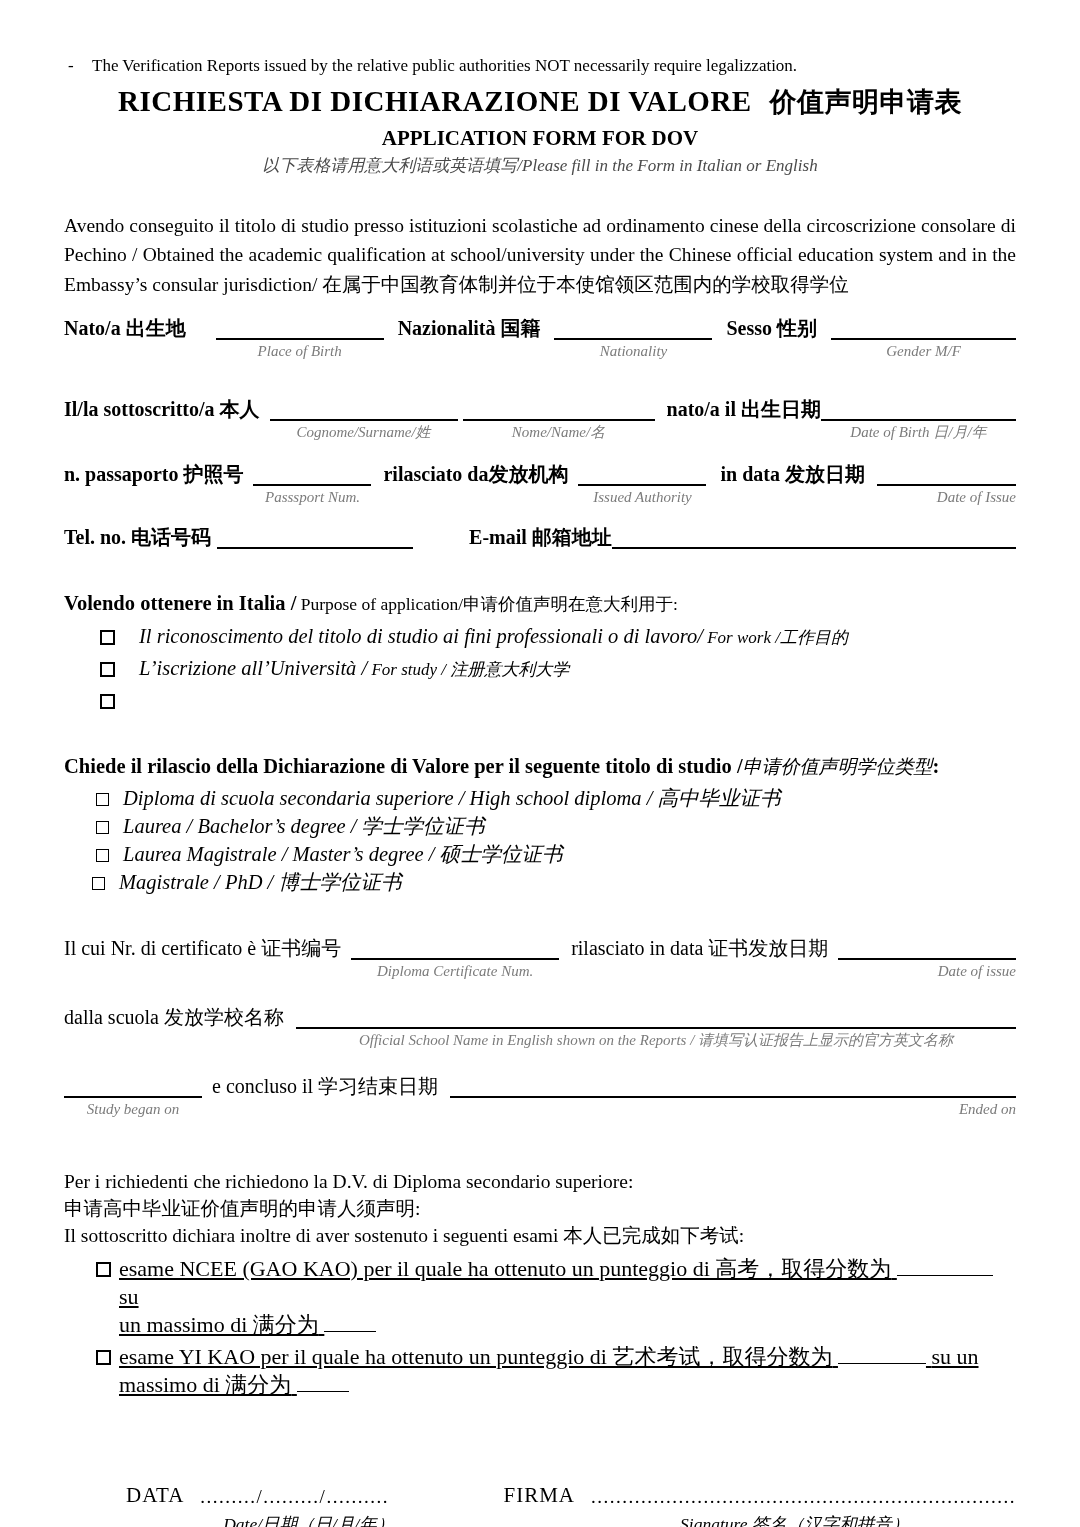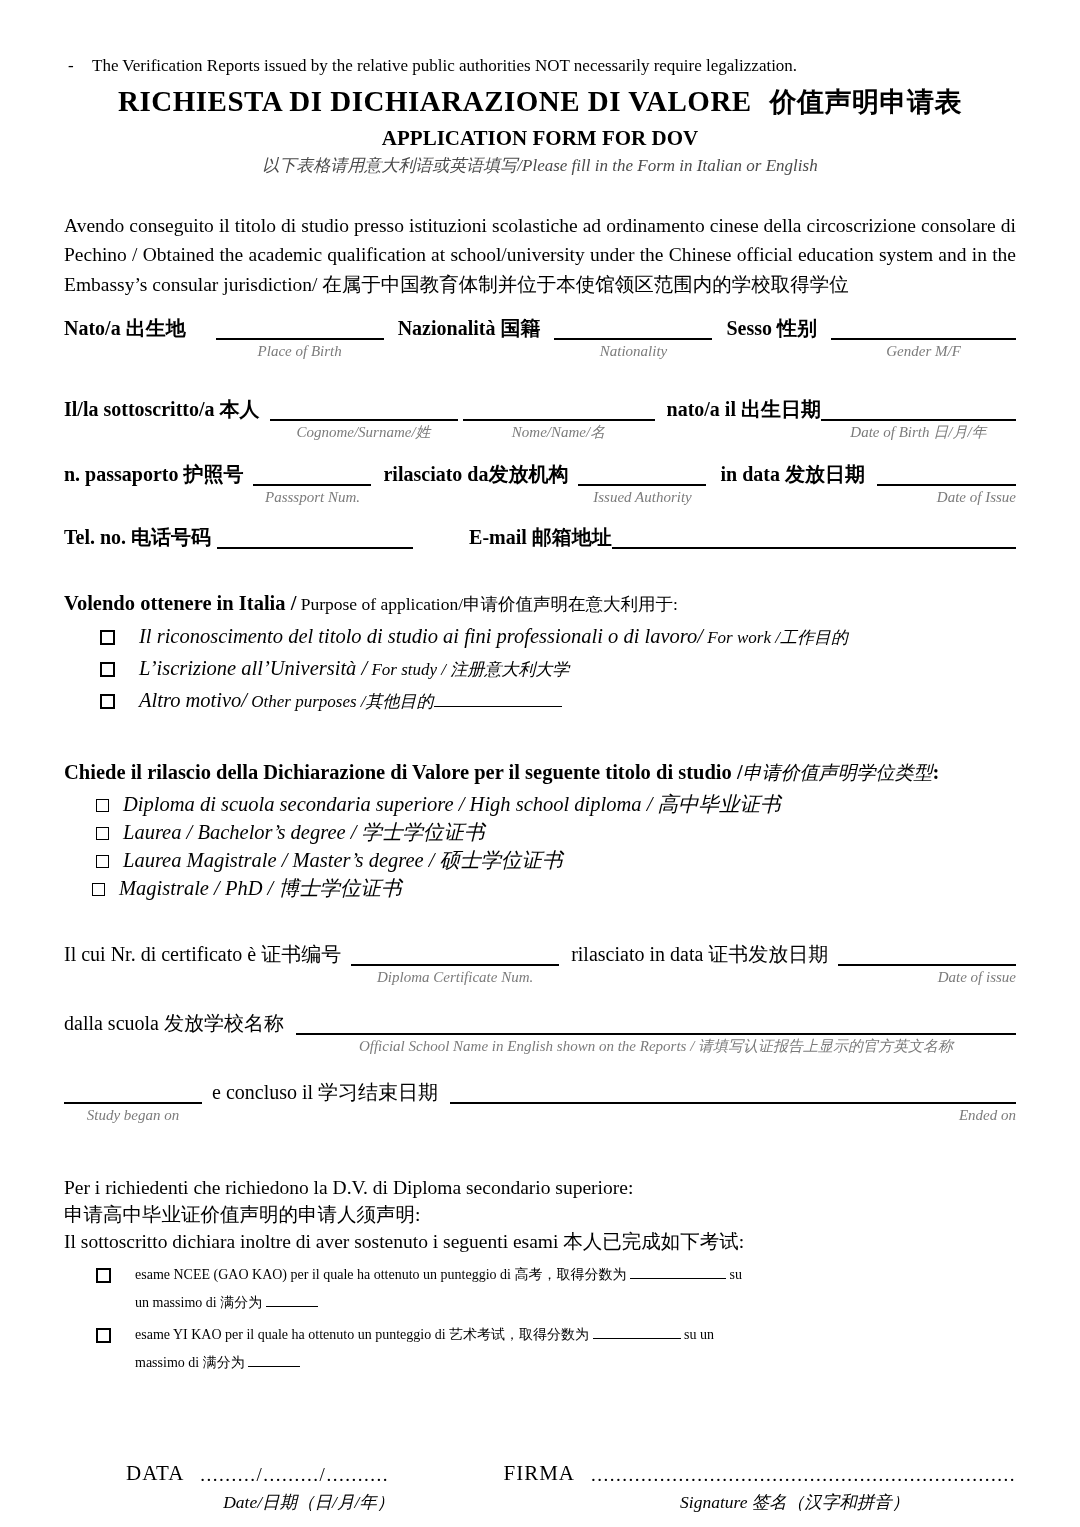--- a/index.html
+++ b/index.html
@@ -33,21 +33,21 @@
   .plist { margin-top:5px; }
   .pitem { display:flex; align-items:flex-start; margin-top:4px; padding-left:36px; }
   .cb1 { width:11px; height:11px; border:2px solid #000; margin-top:7px; flex:0 0 auto; }
   .cb2 { width:11px; height:11px; border:1.2px solid #000; margin-top:8px; flex:0 0 auto; }
   .itx { margin-left:24px; font-style:italic; font-size:20.5px; line-height:27px; }
   .itx2 { margin-left:14px; font-style:italic; font-size:20.5px; line-height:26px; }
   .isub { font-size:17px; }
   .iblank { display:inline-block; border-bottom:1.8px solid #000; height:17px; vertical-align:baseline; }
 
   .hs-line { margin:0; font-size:19.5px; line-height:27px; }
-  .btext { margin-left:24px; font-size:14px; line-height:28px; }
+  .btext { margin-left:8px; font-size:22px; line-height:28px;text-decoration:underline; }
 
   .sigrow { display:flex; margin-top:84px; padding-left:62px; }
   .sig-line { display:flex; align-items:flex-end; }
   .sig-lbl { font-size:21px; letter-spacing:1px; }
   .dots { font-size:19px; letter-spacing:1.5px; margin-left:16px; white-space:nowrap; }
   .sig-hint { font-size:17.5px; font-style:italic; text-align:center; margin-top:4px; }
 </style>
 </head>
 <body>
 
@@ -138,21 +138,20 @@
     <div class="pitem">
       <span class="cb1"></span>
       <span class="itx"><span>Il riconoscimento del titolo di studio ai fini professionali o di lavoro/</span><span class="isub"> For work /工作目的</span></span>
     </div>
     <div class="pitem">
       <span class="cb1"></span>
       <span class="itx"><span>L’iscrizione all’Università /</span><span class="isub"> For study / 注册意大利大学</span></span>
     </div>
     <div class="pitem">
       <span class="cb1"></span>
-      <span class="itx"><span>Altro motivo/</span><span class="isub"> Other purposes /其他目的</span><span class="iblank" style="width:128px"></span></span>
     </div>
   </div>
 
   <div class="sec-head" style="margin-top:44px">
     <span class="big">Chiede il rilascio della Dichiarazione di Valore per il seguente titolo di studio /</span><span class="zh-it">申请价值声明学位类型</span><span class="big">:</span>
   </div>
   <div class="plist">
     <div class="pitem" style="padding-left:32px; margin-top:2px">
       <span class="cb2"></span>
       <span class="itx2">Diploma di scuola secondaria superiore / High school diploma / 高中毕业证书</span>

